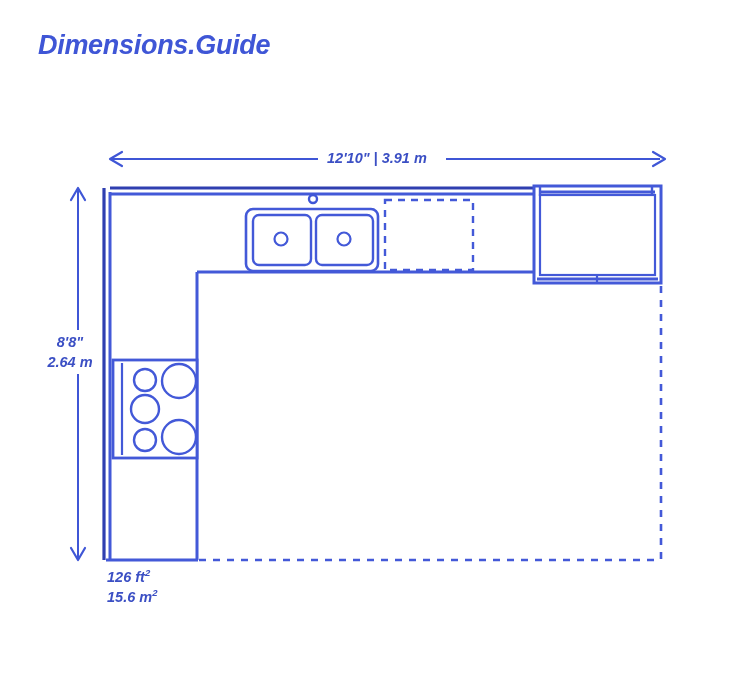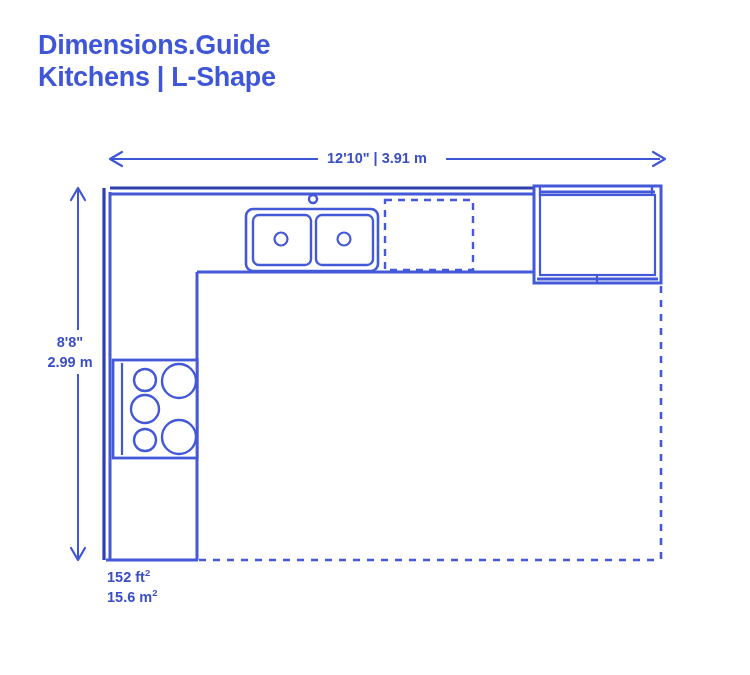--- a/index.html
+++ b/index.html
@@ -12,20 +12,21 @@
     height: 675px;
     position: relative;
     font-family: "Liberation Sans", sans-serif;
     overflow: hidden;
   }
   #page {
     position: absolute;
     left: 0; top: 0;
     width: 750px;
     height: 619px;
+    font-style: italic;
   }
   .title-block {
     position: absolute;
     left: 38px;
     top: 30px;
     line-height: 1.18;
   }
   .title-line {
     font-size: 27px;
     font-weight: bold;
@@ -68,21 +69,20 @@
     line-height: 0;
   }
 </style>
 </head>
 <body>
 
 <div id="page">
 
   <div class="title-block">
     <span class="title-line">Dimensions.Guide</span>
-    <span class="title-line">Kitchens | L-Shape</span>
   </div>
 
   <svg id="plan-svg" width="750" height="675" viewBox="0 0 750 675">
 
     <g>
       <line x1="112" y1="159" x2="660" y2="159" stroke="#3f56d6" stroke-width="2"></line>
       <polyline points="122,152 110,159 122,166" fill="none" stroke="#3f56d6" stroke-width="2.2" stroke-linecap="round" stroke-linejoin="round"></polyline>
       <polyline points="653,152 665,159 653,166" fill="none" stroke="#3f56d6" stroke-width="2.2" stroke-linecap="round" stroke-linejoin="round"></polyline>
       <rect x="318" y="148" width="128" height="22" fill="#ffffff"></rect>
     </g>
@@ -165,21 +165,21 @@
       <circle cx="179" cy="381" r="17" fill="#ffffff" stroke="#4359d8" stroke-width="2.4"></circle>
       <circle cx="179" cy="437" r="17" fill="#ffffff" stroke="#4359d8" stroke-width="2.4"></circle>
     </g>
 
   </svg>
 
   <div class="dim-label" id="dim-top-label">12'10" | 3.91 m</div>
 
   <div class="dim-label" id="dim-left-label">
     <div>8'8"</div>
-    <div>2.99 m</div>
+    <div>2.64 m</div>
   </div>
 
   <div class="dim-label" id="area-label">
-    <div><span>152 ft</span><sup>2</sup></div>
+    <div><span>126 ft</span><sup>2</sup></div>
     <div><span>15.6 m</span><sup>2</sup></div>
   </div>
 
 </div>
 
 </body></html>

